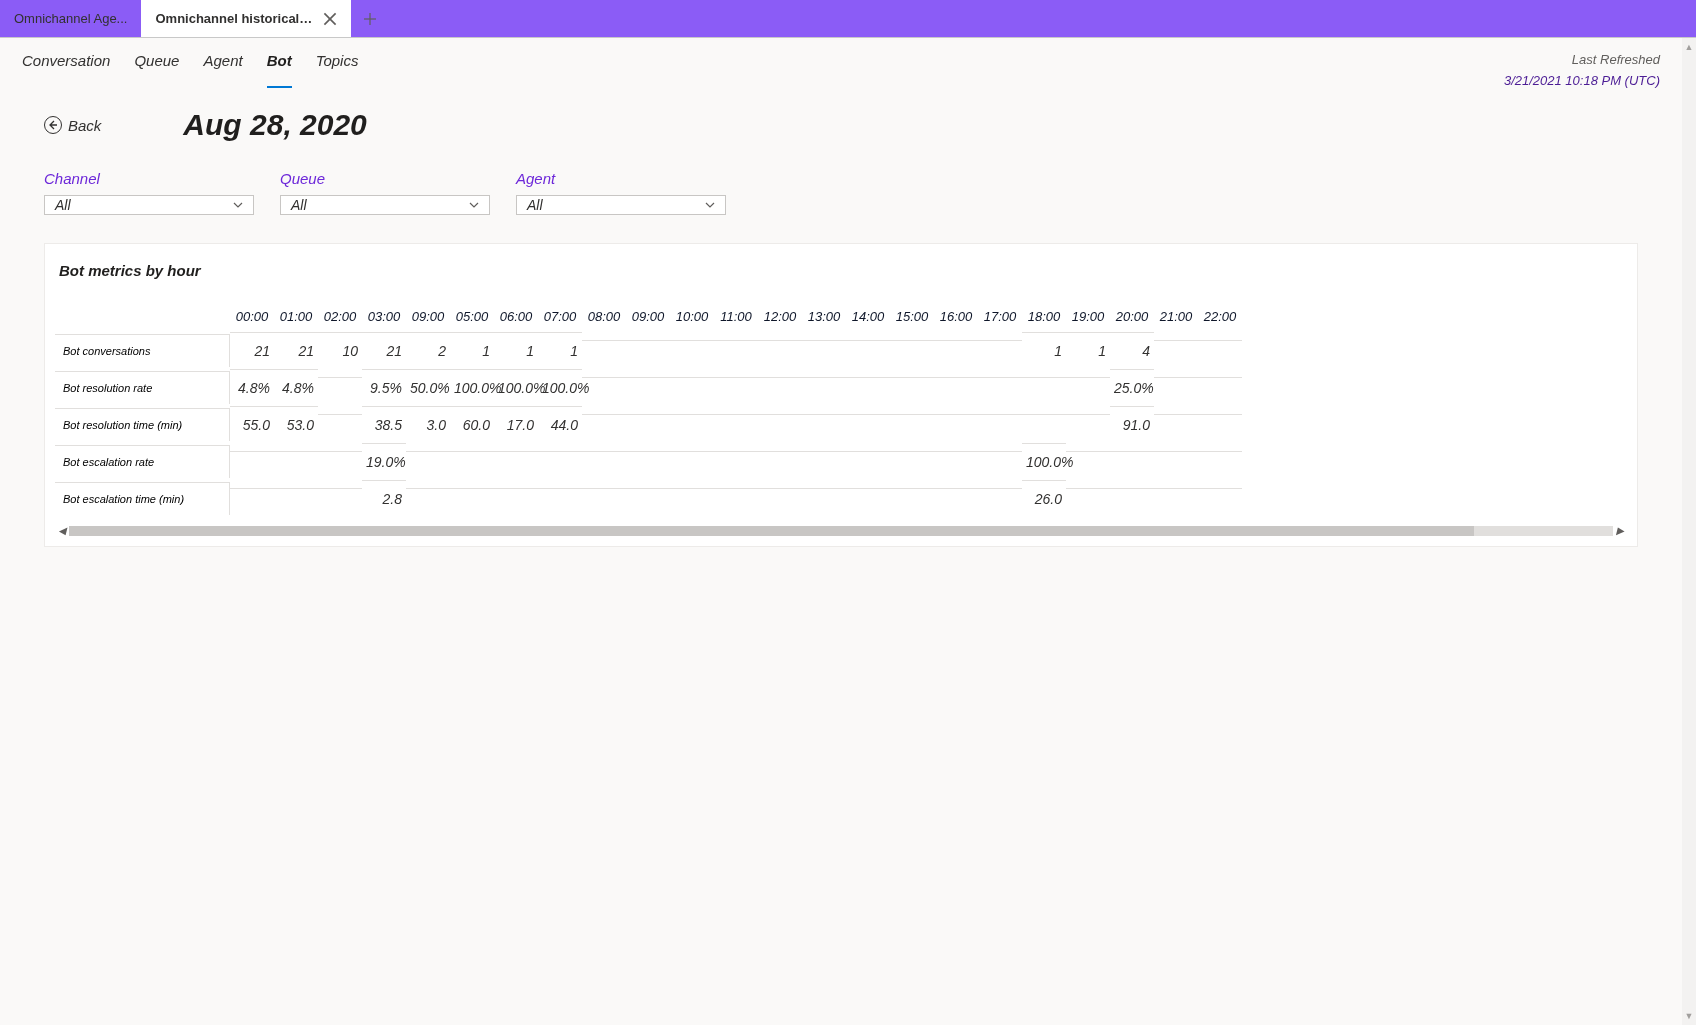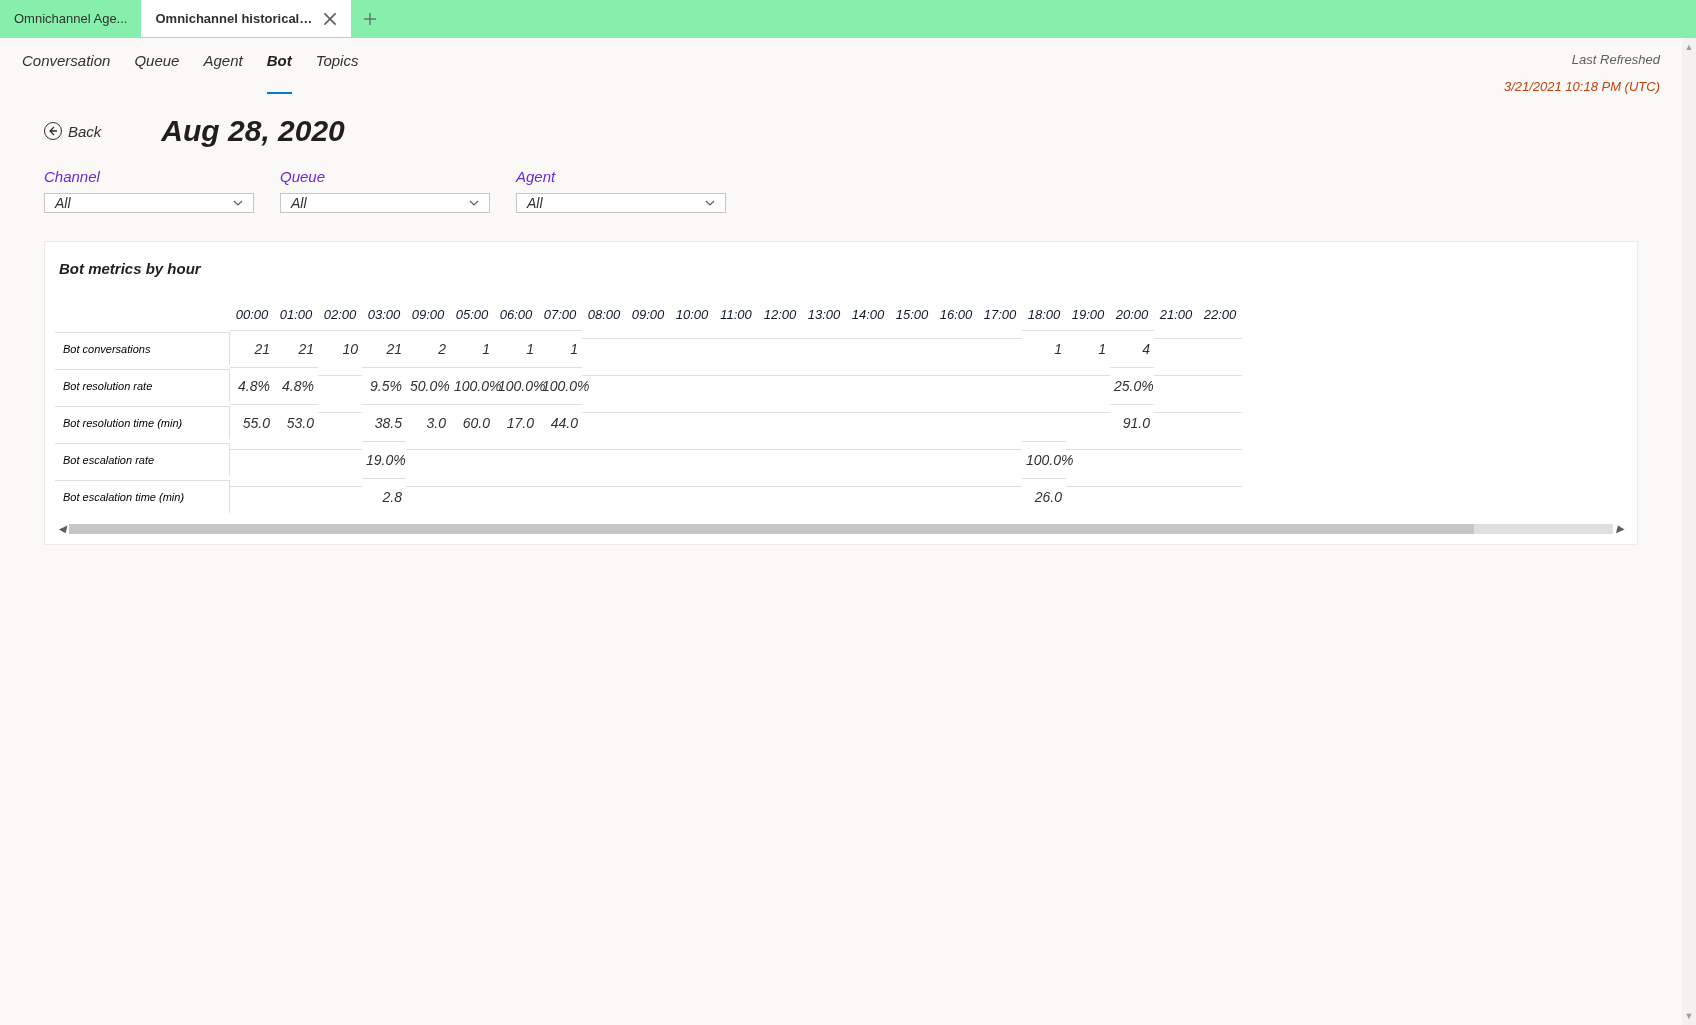--- a/index.html
+++ b/index.html
@@ -11,21 +11,21 @@
       font-family: 'Segoe UI', Tahoma, Geneva, sans-serif;
       background: #faf9f8;
       font-size: 14px;
       color: #323130;
       width: 1696px;
       height: 1025px;
       overflow: hidden;
     }
     .tab-bar {
       display: flex;
-      background: #86efac;
+      background: #8b5cf6;
       height: 38px;
       align-items: stretch;
       border-bottom: 1px solid #c8c8c8;
     }
     .tab {
       display: flex;
       align-items: center;
       padding: 0 14px;
       font-size: 13px;
       color: #323130;
@@ -99,33 +99,33 @@
       color: #201f1e;
     }
     .refresh-info {
       text-align: right;
       font-size: 13px;
     }
     .refresh-label {
       color: #605e5c;
     }
     .refresh-value {
-      color: #c2410c;
-      margin-top: 12px;
+      color: #4c1d95;
+      margin-top: 6px;
     }
     .page-body {
       padding: 20px 44px;
       flex: 1;
       overflow: auto;
     }
     .header-row {
       display: flex;
       align-items: center;
-      gap: 60px;
-      margin-bottom: 20px;
+      gap: 82px;
+      margin-bottom: 28px;
     }
     .back-link {
       display: flex;
       align-items: center;
       gap: 6px;
       font-size: 15px;
       color: #323130;
       cursor: pointer;
     }
     .back-icon {

